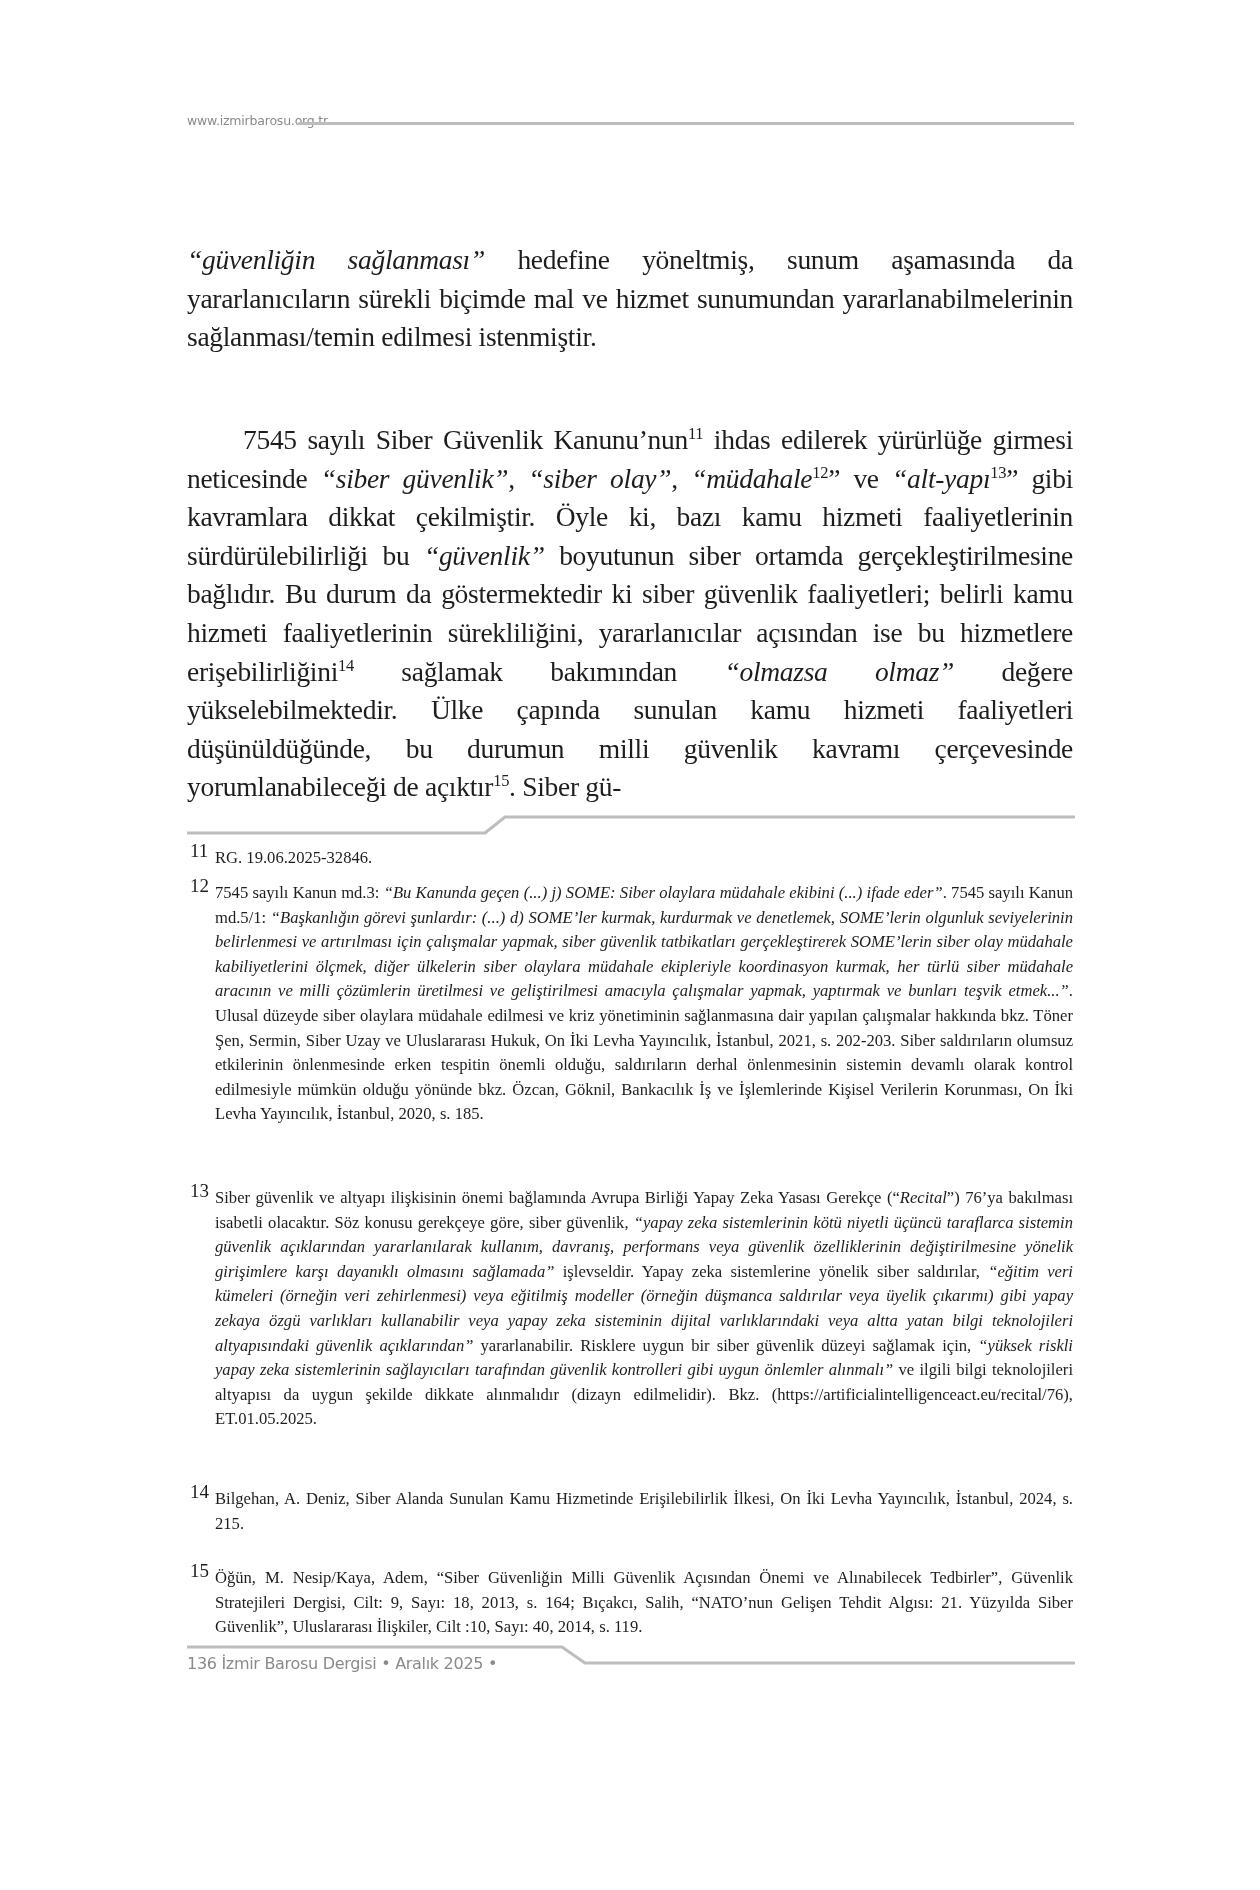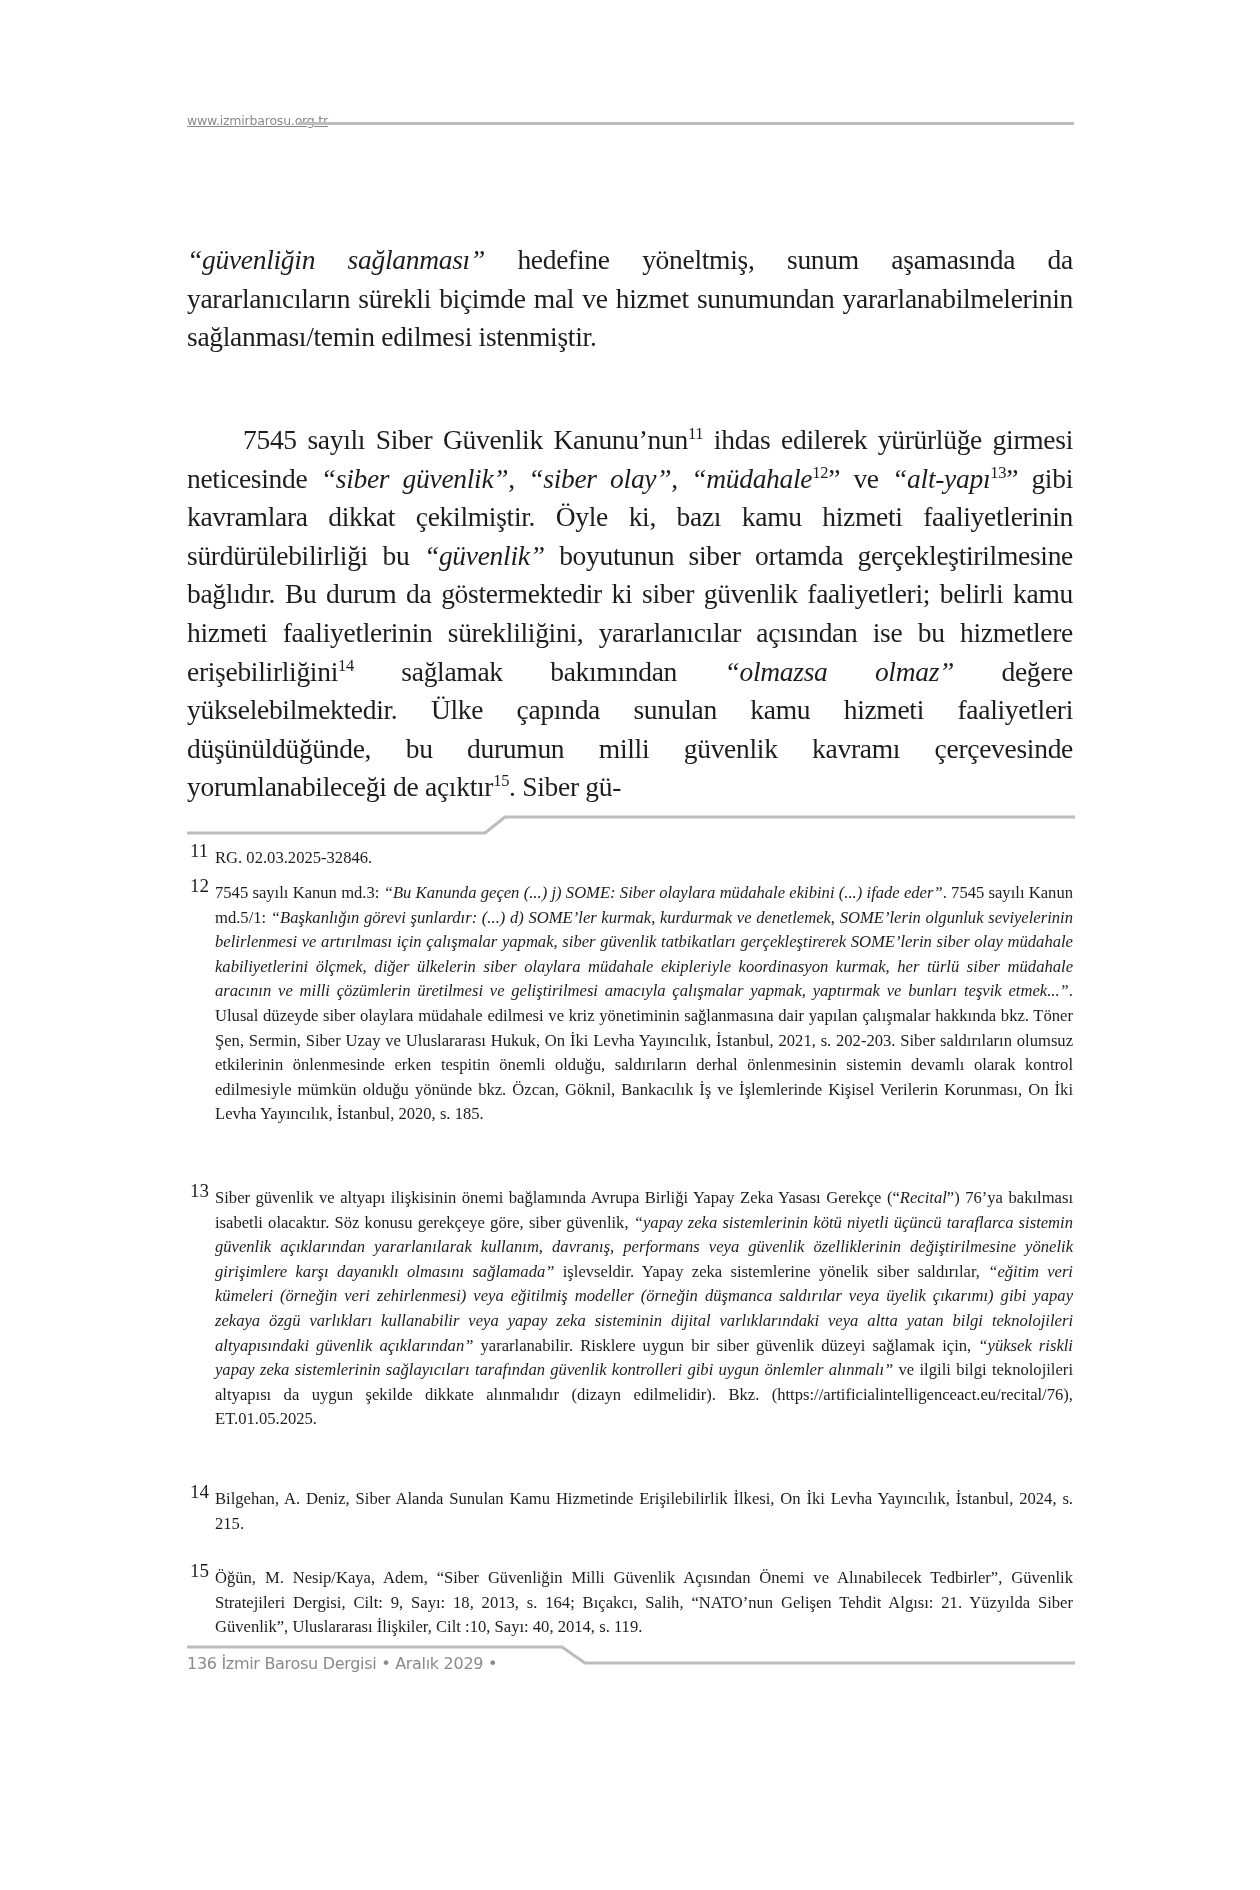--- a/index.html
+++ b/index.html
@@ -1,17 +1,17 @@
 <!DOCTYPE html>
 <html><head>
 <meta charset="utf-8">
 <style>
   html, body { margin: 0; padding: 0; background: #ffffff; }
   body { width: 1260px; height: 1890px; position: relative; overflow: hidden; color: #1a1a1a; }
-  .header-url { position: absolute; left: 187px; top: 113px; font-family: "DejaVu Sans", sans-serif; font-size: 12.5px; color: #8a8a8a; letter-spacing: -0.2px; text-decoration: underline; }
+  .header-url { position: absolute; left: 187px; top: 113px; font-family: "DejaVu Sans", sans-serif; font-size: 12.5px; color: #8a8a8a; letter-spacing: -0.2px; }
   .header-line { position: absolute; left: 298px; top: 122px; width: 776px; height: 3px; background: #bdbdbd; }
 
   .body-text { position: absolute; left: 187px; width: 886px; font-family: "Liberation Serif", serif; font-size: 27.5px; line-height: 38.6px; text-align: justify; color: #1d1d1d; letter-spacing: -0.3px; }
   .para1 { top: 241px; }
   .para2 { top: 421px; text-indent: 56px; }
   .body-text i { }
   .body-text sup, .fn sup { font-size: 60%; line-height: 0; vertical-align: 0.6em; }
 
   .divider { position: absolute; left: 187px; top: 812px; }
   .footer-divider { position: absolute; left: 187px; top: 1642px; }
@@ -37,21 +37,21 @@
 <div class="body-text para1"><i>“güvenliğin sağlanması”</i><span> hedefine yöneltmiş, sunum aşamasında da yararlanıcıların sürekli biçimde mal ve hizmet sunumundan yararlanabilmelerinin sağlanması/temin edilmesi istenmiştir.</span></div>
 
 <div class="body-text para2"><span>7545 sayılı Siber Güvenlik Kanunu’nun</span><sup>11</sup><span> ihdas edilerek yürürlüğe girmesi neticesinde </span><i>“siber güvenlik”</i><span>, </span><i>“siber olay”</i><span>, </span><i>“müdahale</i><sup>12</sup><span>” ve </span><i>“alt-yapı</i><sup>13</sup><span>” gibi kavramlara dikkat çekilmiştir. Öyle ki, bazı kamu hizmeti faaliyetlerinin sürdürülebilirliği bu </span><i>“güvenlik”</i><span> boyutunun siber ortamda gerçekleştirilmesine bağlıdır. Bu durum da göstermektedir ki siber güvenlik faaliyetleri; belirli kamu hizmeti faaliyetlerinin sürekliliğini, yararlanıcılar açısından ise bu hizmetlere erişebilirliğini</span><sup>14</sup><span> sağlamak bakımından </span><i>“olmazsa olmaz”</i><span> değere yükselebilmektedir. Ülke çapında sunulan kamu hizmeti faaliyetleri düşünüldüğünde, bu durumun milli güvenlik kavramı çerçevesinde yorumlanabileceği de açıktır</span><sup>15</sup><span>. Siber gü-</span></div>
 
 <svg class="divider" width="890" height="24" viewBox="0 0 890 24">
   <polyline points="0,21 298,21 318,5 888,5" fill="none" stroke="#bdbdbd" stroke-width="3"></polyline>
 </svg>
 
 <div class="fn fn11">
   <span class="num">11</span>
-  <span class="txt"><span>RG. 02.03.2025-32846.</span></span>
+  <span class="txt"><span>RG. 19.06.2025-32846.</span></span>
 </div>
 
 <div class="fn fn12">
   <span class="num">12</span>
   <span class="txt"><span>7545 sayılı Kanun md.3: </span><i>“Bu Kanunda geçen (...) j) SOME: Siber olaylara müdahale ekibini (...) ifade eder”</i><span>. 7545 sayılı Kanun md.5/1: </span><i>“Başkanlığın görevi şunlardır: (...) d) SOME’ler kurmak, kurdurmak ve denetlemek, SOME’lerin olgunluk seviyelerinin belirlenmesi ve artırılması için çalışmalar yapmak, siber güvenlik tatbikatları gerçekleştirerek SOME’lerin siber olay müdahale kabiliyetlerini ölçmek, diğer ülkelerin siber olaylara müdahale ekipleriyle koordinasyon kurmak, her türlü siber müdahale aracının ve milli çözümlerin üretilmesi ve geliştirilmesi amacıyla çalışmalar yapmak, yaptırmak ve bunları teşvik etmek...”</i><span>. Ulusal düzeyde siber olaylara müdahale edilmesi ve kriz yönetiminin sağlanmasına dair yapılan çalışmalar hakkında bkz. Töner Şen, Sermin, Siber Uzay ve Uluslararası Hukuk, On İki Levha Yayıncılık, İstanbul, 2021, s. 202-203. Siber saldırıların olumsuz etkilerinin önlenmesinde erken tespitin önemli olduğu, saldırıların derhal önlenmesinin sistemin devamlı olarak kontrol edilmesiyle mümkün olduğu yönünde bkz. Özcan, Göknil, Bankacılık İş ve İşlemlerinde Kişisel Verilerin Korunması, On İki Levha Yayıncılık, İstanbul, 2020, s. 185.</span></span>
 </div>
 
 <div class="fn fn13">
   <span class="num">13</span>
   <span class="txt"><span>Siber güvenlik ve altyapı ilişkisinin önemi bağlamında Avrupa Birliği Yapay Zeka Yasası Gerekçe (“</span><i>Recital</i><span>”) 76’ya bakılması isabetli olacaktır. Söz konusu gerekçeye göre, siber güvenlik, </span><i>“yapay zeka sistemlerinin kötü niyetli üçüncü taraflarca sistemin güvenlik açıklarından yararlanılarak kullanım, davranış, performans veya güvenlik özelliklerinin değiştirilmesine yönelik girişimlere karşı dayanıklı olmasını sağlamada”</i><span> işlevseldir. Yapay zeka sistemlerine yönelik siber saldırılar, </span><i>“eğitim veri kümeleri (örneğin veri zehirlenmesi) veya eğitilmiş modeller (örneğin düşmanca saldırılar veya üyelik çıkarımı) gibi yapay zekaya özgü varlıkları kullanabilir veya yapay zeka sisteminin dijital varlıklarındaki veya altta yatan bilgi teknolojileri altyapısındaki güvenlik açıklarından”</i><span> yararlanabilir. Risklere uygun bir siber güvenlik düzeyi sağlamak için, </span><i>“yüksek riskli yapay zeka sistemlerinin sağlayıcıları tarafından güvenlik kontrolleri gibi uygun önlemler alınmalı”</i><span> ve ilgili bilgi teknolojileri altyapısı da uygun şekilde dikkate alınmalıdır (dizayn edilmelidir). Bkz. (https://artificialintelligenceact.eu/recital/76), ET.01.05.2025.</span></span>
@@ -63,13 +63,13 @@
 </div>
 
 <div class="fn fn15">
   <span class="num">15</span>
   <span class="txt"><span>Öğün, M. Nesip/Kaya, Adem, “Siber Güvenliğin Milli Güvenlik Açısından Önemi ve Alınabilecek Tedbirler”, Güvenlik Stratejileri Dergisi, Cilt: 9, Sayı: 18, 2013, s. 164; Bıçakcı, Salih, “NATO’nun Gelişen Tehdit Algısı: 21. Yüzyılda Siber Güvenlik”, Uluslararası İlişkiler, Cilt :10, Sayı: 40, 2014, s. 119.</span></span>
 </div>
 
 <svg class="footer-divider" width="890" height="24" viewBox="0 0 890 24">
   <polyline points="0,5 375,5 398,21 888,21" fill="none" stroke="#bdbdbd" stroke-width="3"></polyline>
 </svg>
-<div class="footer-text">136  İzmir Barosu Dergisi • Aralık 2029 •</div>
+<div class="footer-text">136  İzmir Barosu Dergisi • Aralık 2025 •</div>
 
 </body></html>

